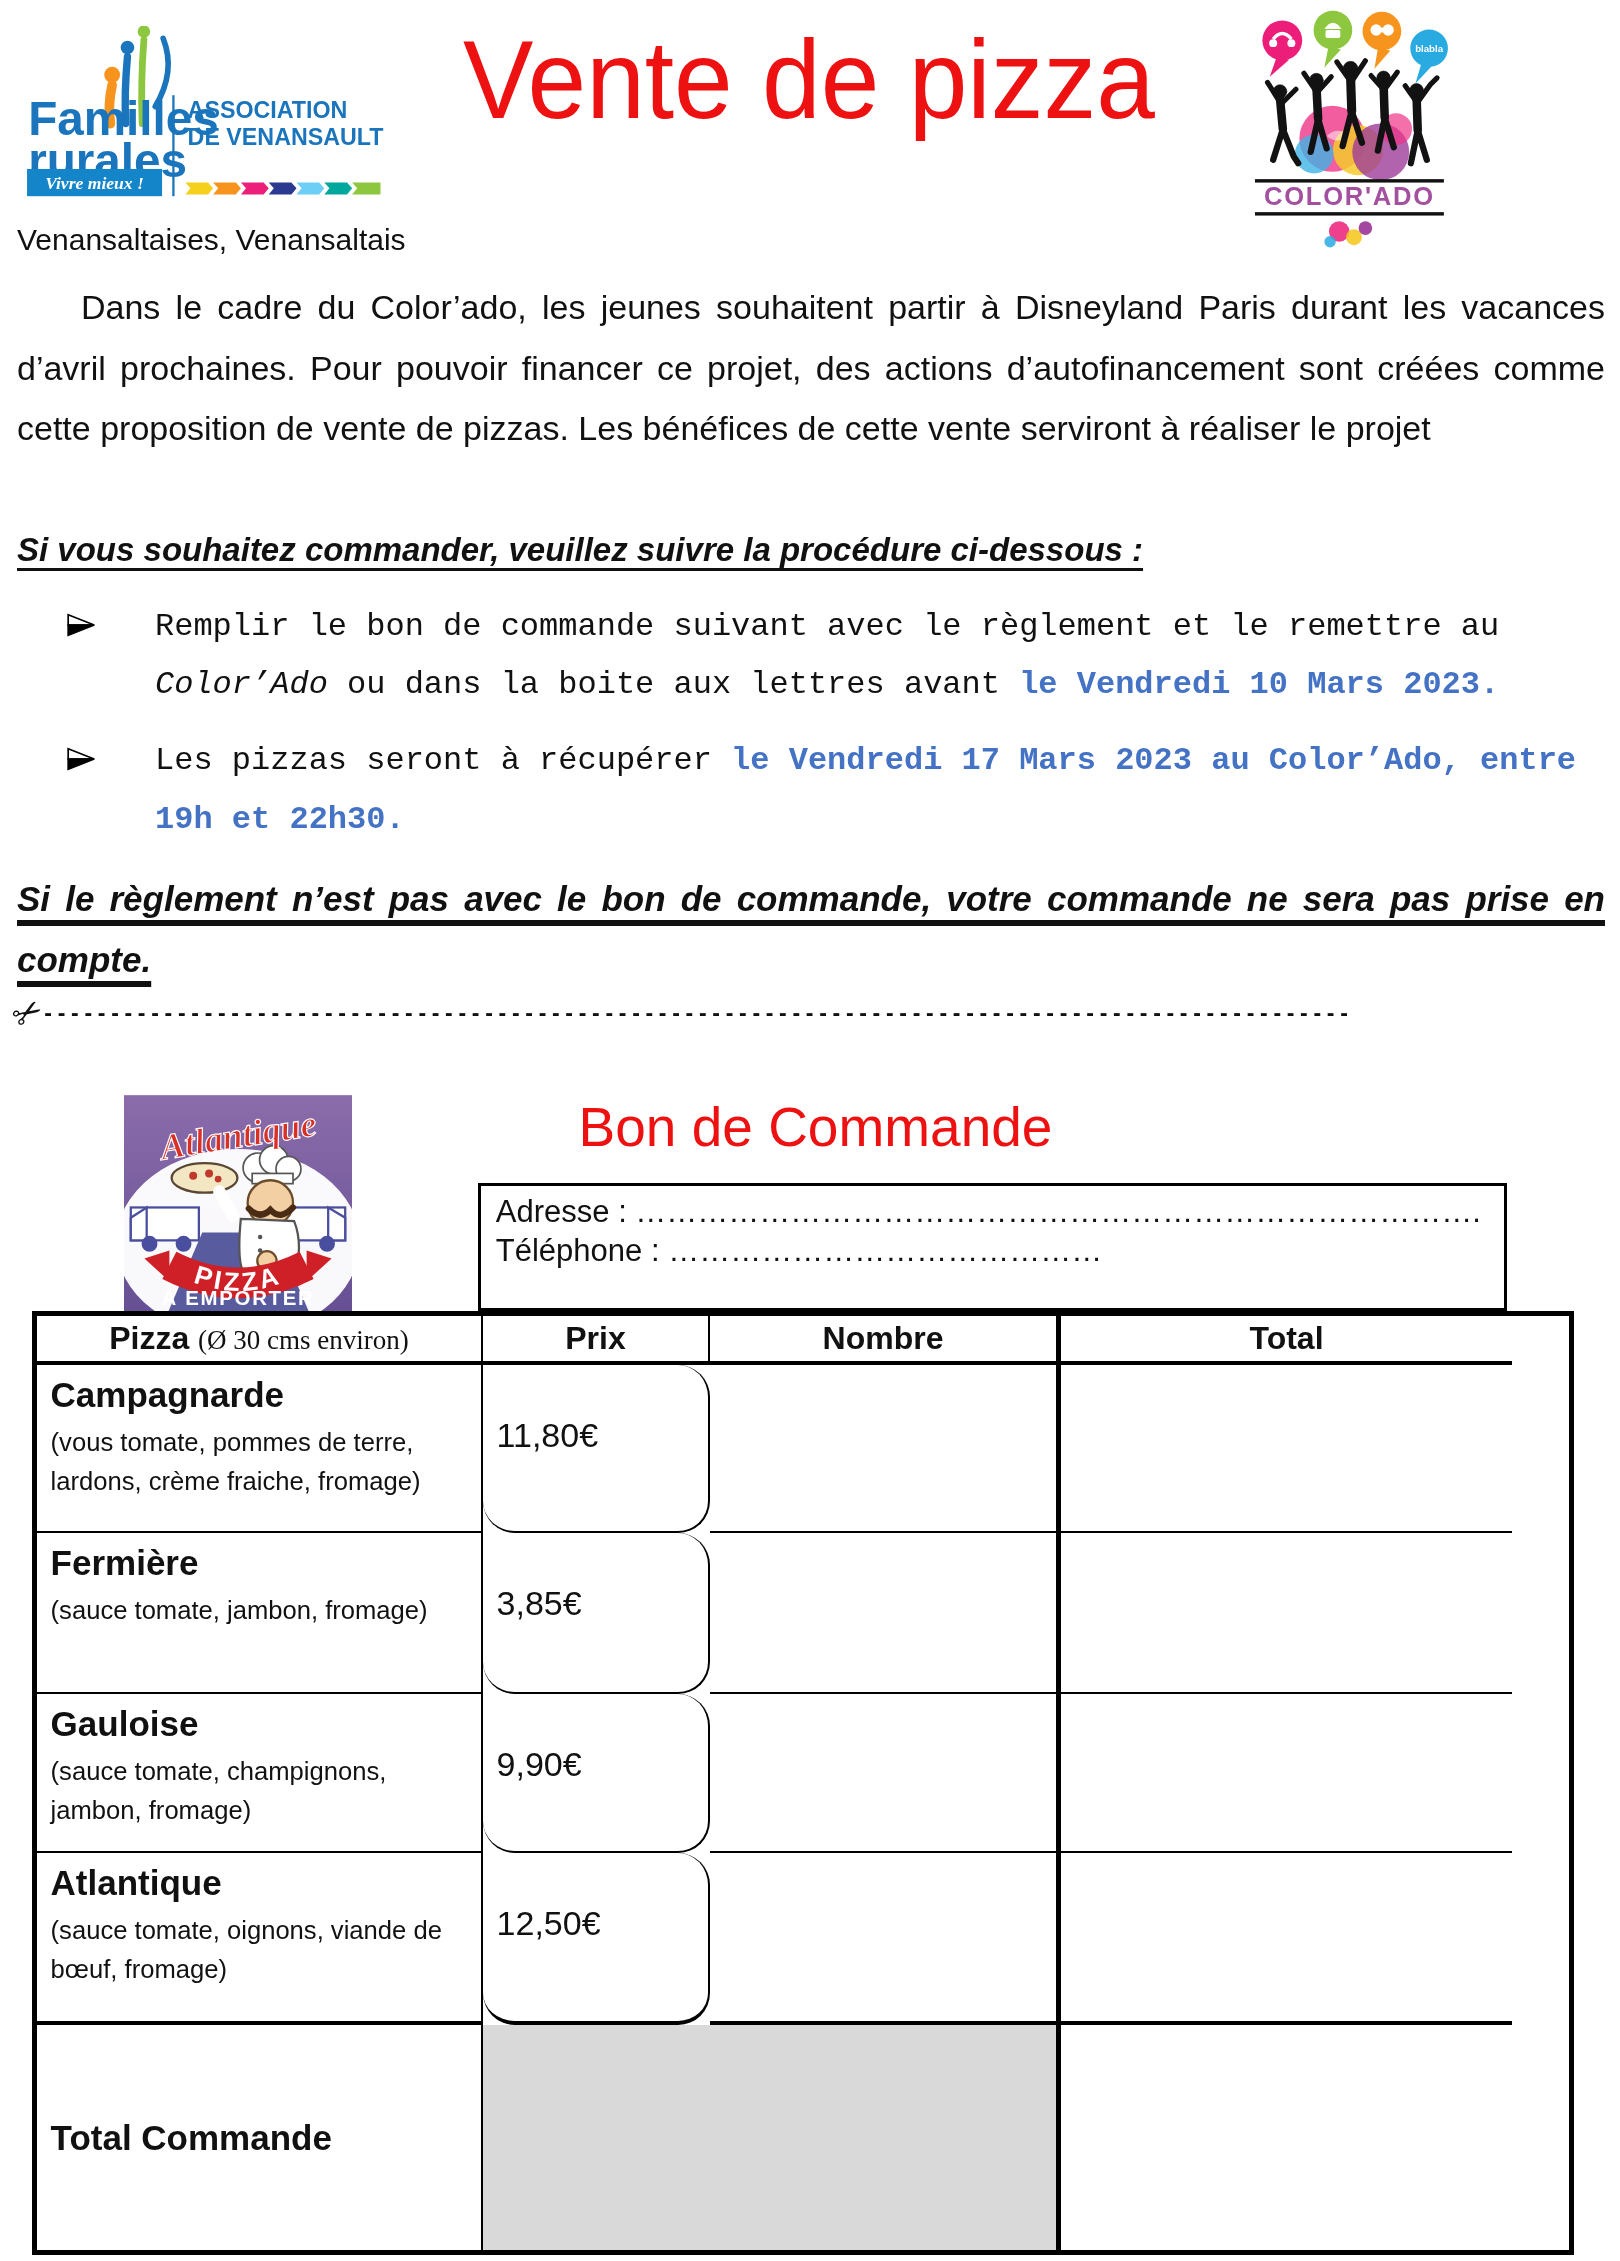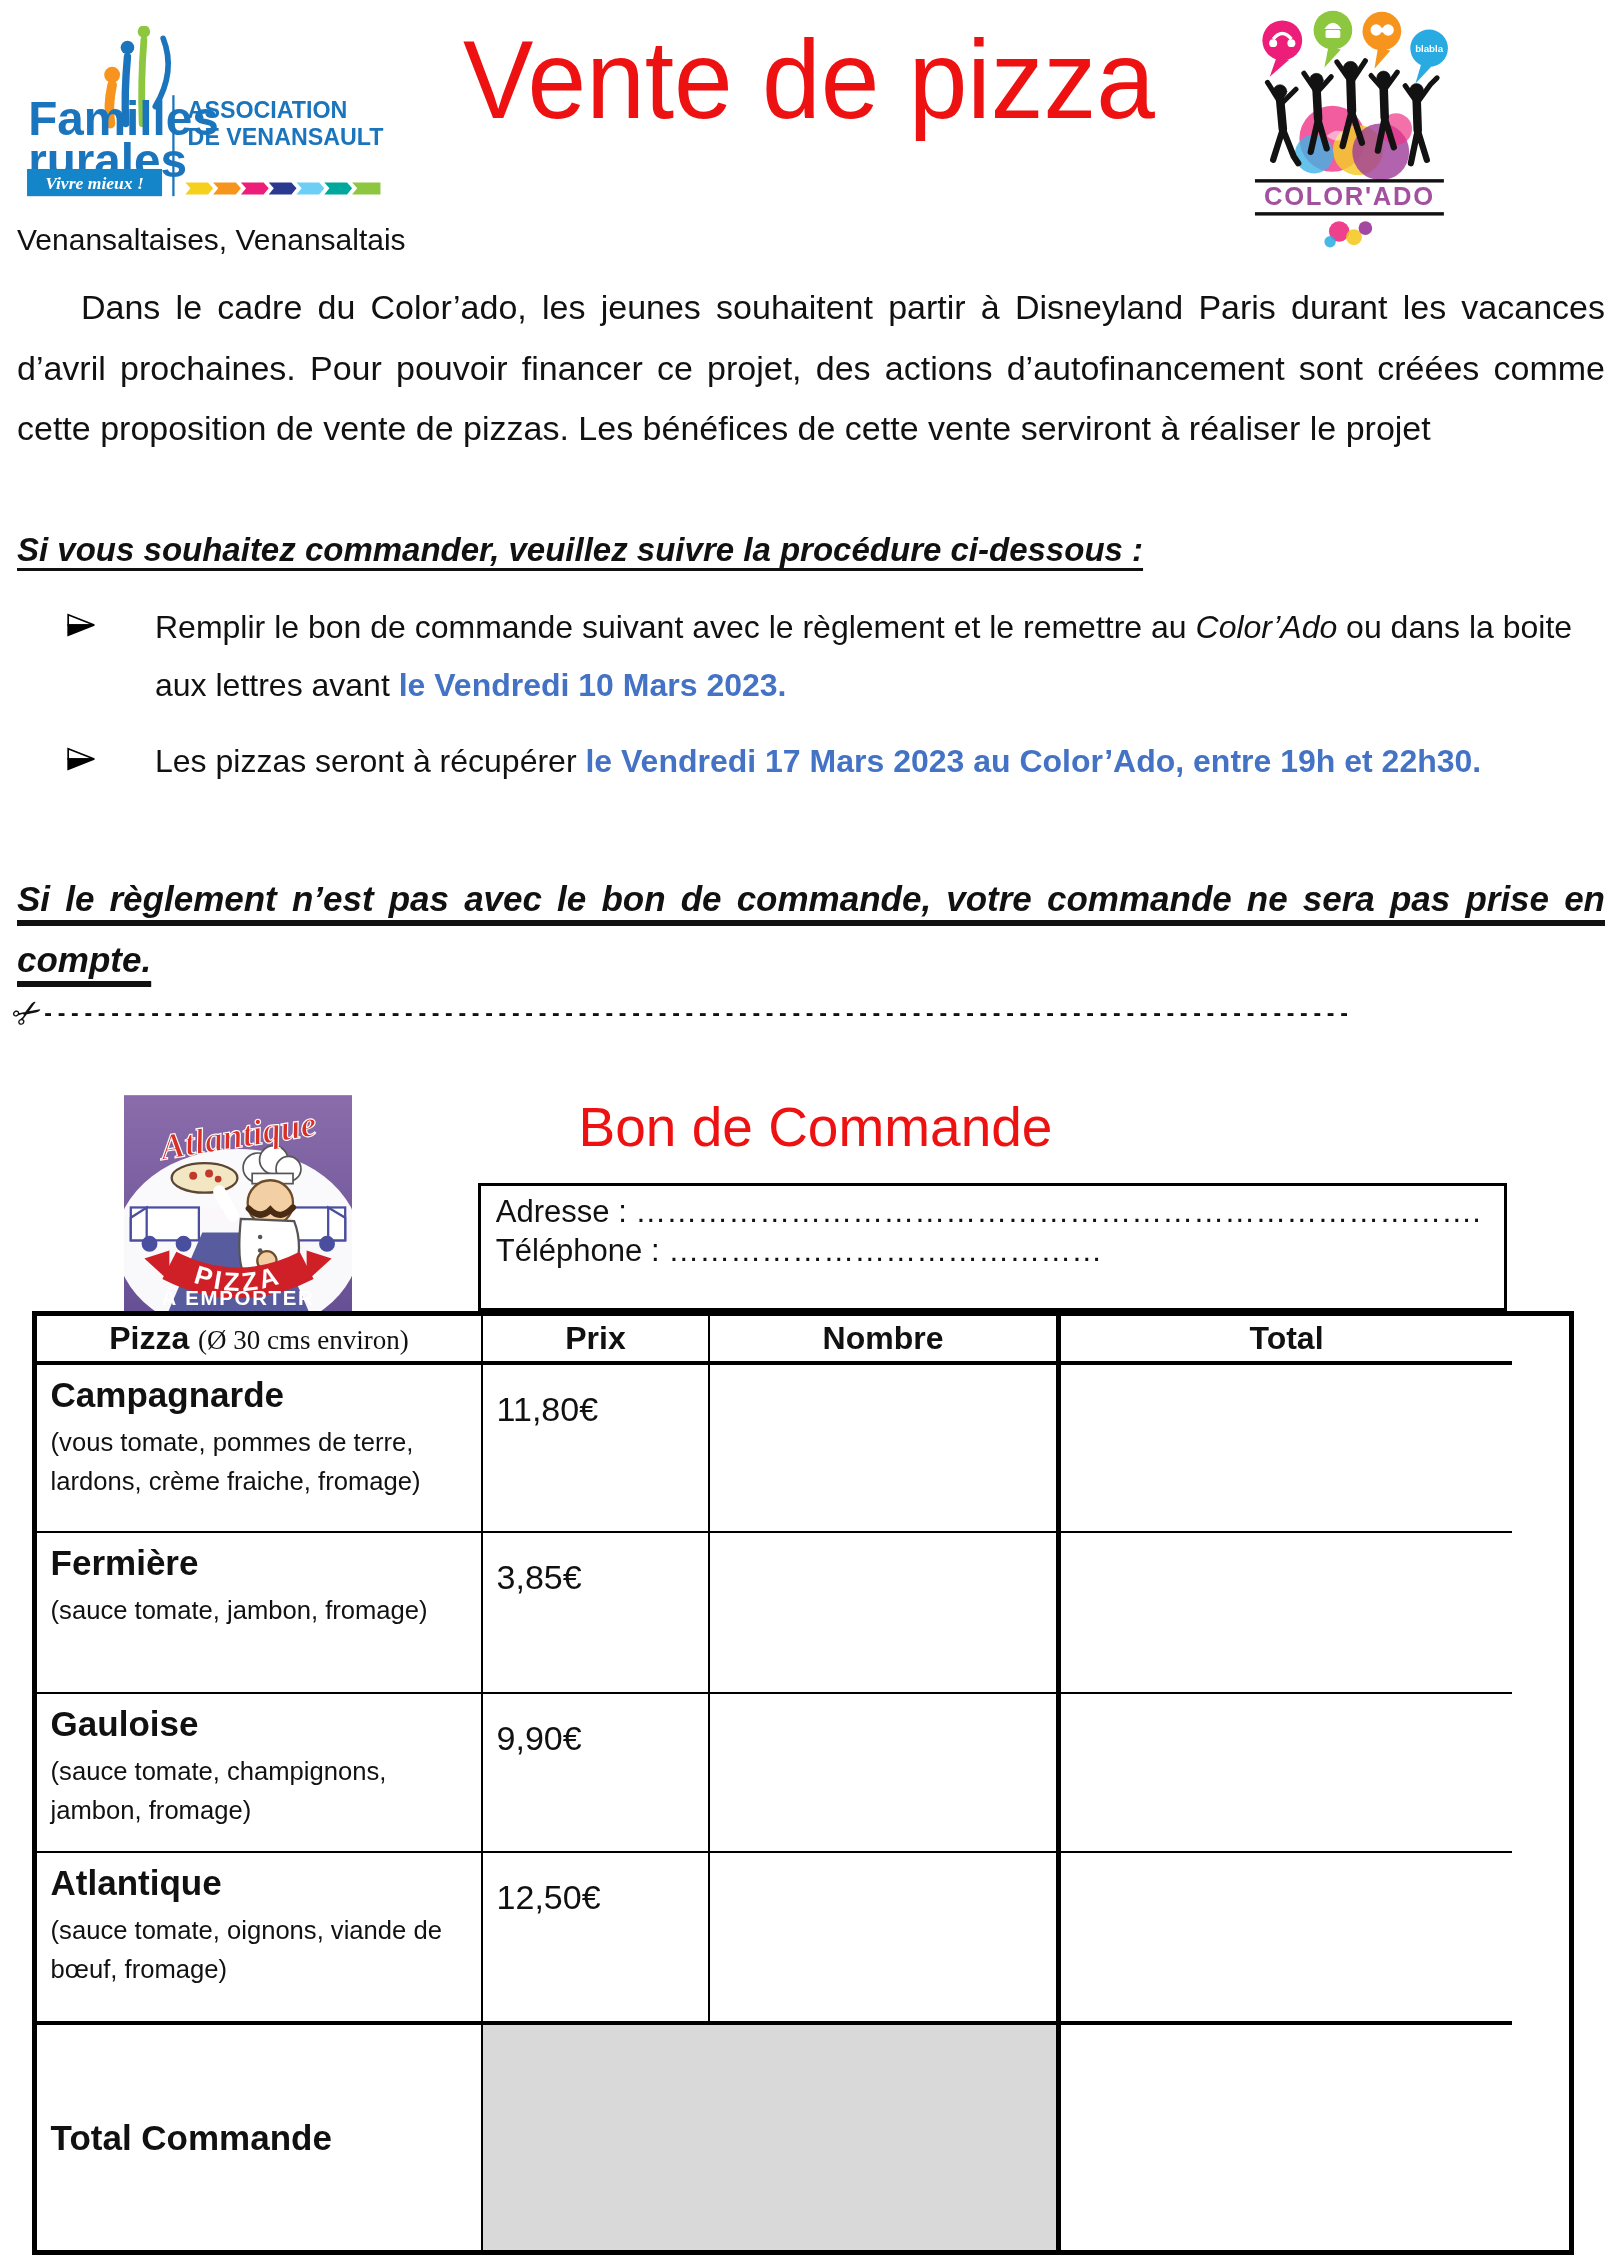--- a/index.html
+++ b/index.html
@@ -22,21 +22,21 @@
   #intro-paragraph {
     left:17px; top:277px; width:1588px;
     font-size:34px; line-height:1.78; text-align:justify; text-indent:64px;
   }
   #procedure-heading {
     left:17px; top:531px; width:1591px;
     font-size:33px; font-weight:bold; font-style:italic;
     text-decoration:underline; text-decoration-thickness:3.4px; text-underline-offset:6.8px;
   }
   #bullet-list { left:57px; top:598px; width:1545px; list-style:none; }
-  .bullet-item { position:relative; padding-left:98px; font-size:32px; line-height:1.82; margin-bottom:18px; text-align:left; }
+  .bullet-item { position:relative; padding-left:98px; font-size:32px; line-height:1.82; margin-bottom:18px; text-align:left;font-family:Liberation Mono, monospace; }
   .bullet-marker { position:absolute; left:10.2px; top:13.6px; width:29.5px; height:26px; }
   .date-blue { color:#4472C4; font-weight:bold; }
   .em-italic { font-style:italic; }
   #warning {
     left:17px; top:868px; width:1588px;
     font-size:35px; font-weight:bold; font-style:italic; line-height:1.75;
     text-align:justify;
     text-decoration:underline; text-decoration-thickness:6.2px; text-underline-offset:9px;
   }
   #cut-line { left:12.5px; top:993px; width:1591px; white-space:nowrap; }
@@ -61,21 +61,21 @@
     grid-template-rows:49px 168px 161px 159px 172px 225px;
     border:5.1px solid #000; background:#fff;
   }
   .cell { border-right:2.8px solid #000; border-bottom:2.8px solid #000; padding:10.2px 13.6px; }
   .cell.last-col { border-right:none; border-left:3.4px solid #000; }
   .cell.hdr { border-bottom:4.5px solid #000; display:flex; align-items:center; justify-content:center; text-align:center; padding:3.4px; }
   .hdr-label { font-size:32px; font-weight:bold; }
   .hdr-note { font-size:27px; font-family:"Liberation Serif", serif; font-weight:400; }
   .name-cell .pizza-name { font-size:35px; font-weight:bold; }
   .name-cell .pizza-desc { font-size:25.6px; line-height:1.5; margin-top:8px; }
-  .price-cell { display:flex; align-items:flex-start; padding-top:25px; font-size:34px; }
+  .price-cell { display:flex; align-items:flex-start; padding-top:51px; font-size:34px;border-radius:32px; }
   .cell.above-total { border-bottom:4.5px solid #000; }
   .total-label-cell { display:flex; align-items:center; font-size:35px; font-weight:bold; border-right:2.8px solid #000; border-bottom:none; }
   .gray-cell { background:#D9D9D9; border-bottom:none; }
   .empty { font-size:25.6px; }
 
   
   #logo-familles { left:27px; top:26px; width:366px; height:177px; }
   #logo-colorado { left:1247px; top:4.5px; width:206px; height:247px; }
   #logo-atlantique { left:124px; top:1095px; width:228px; height:217px; }
 </style>

